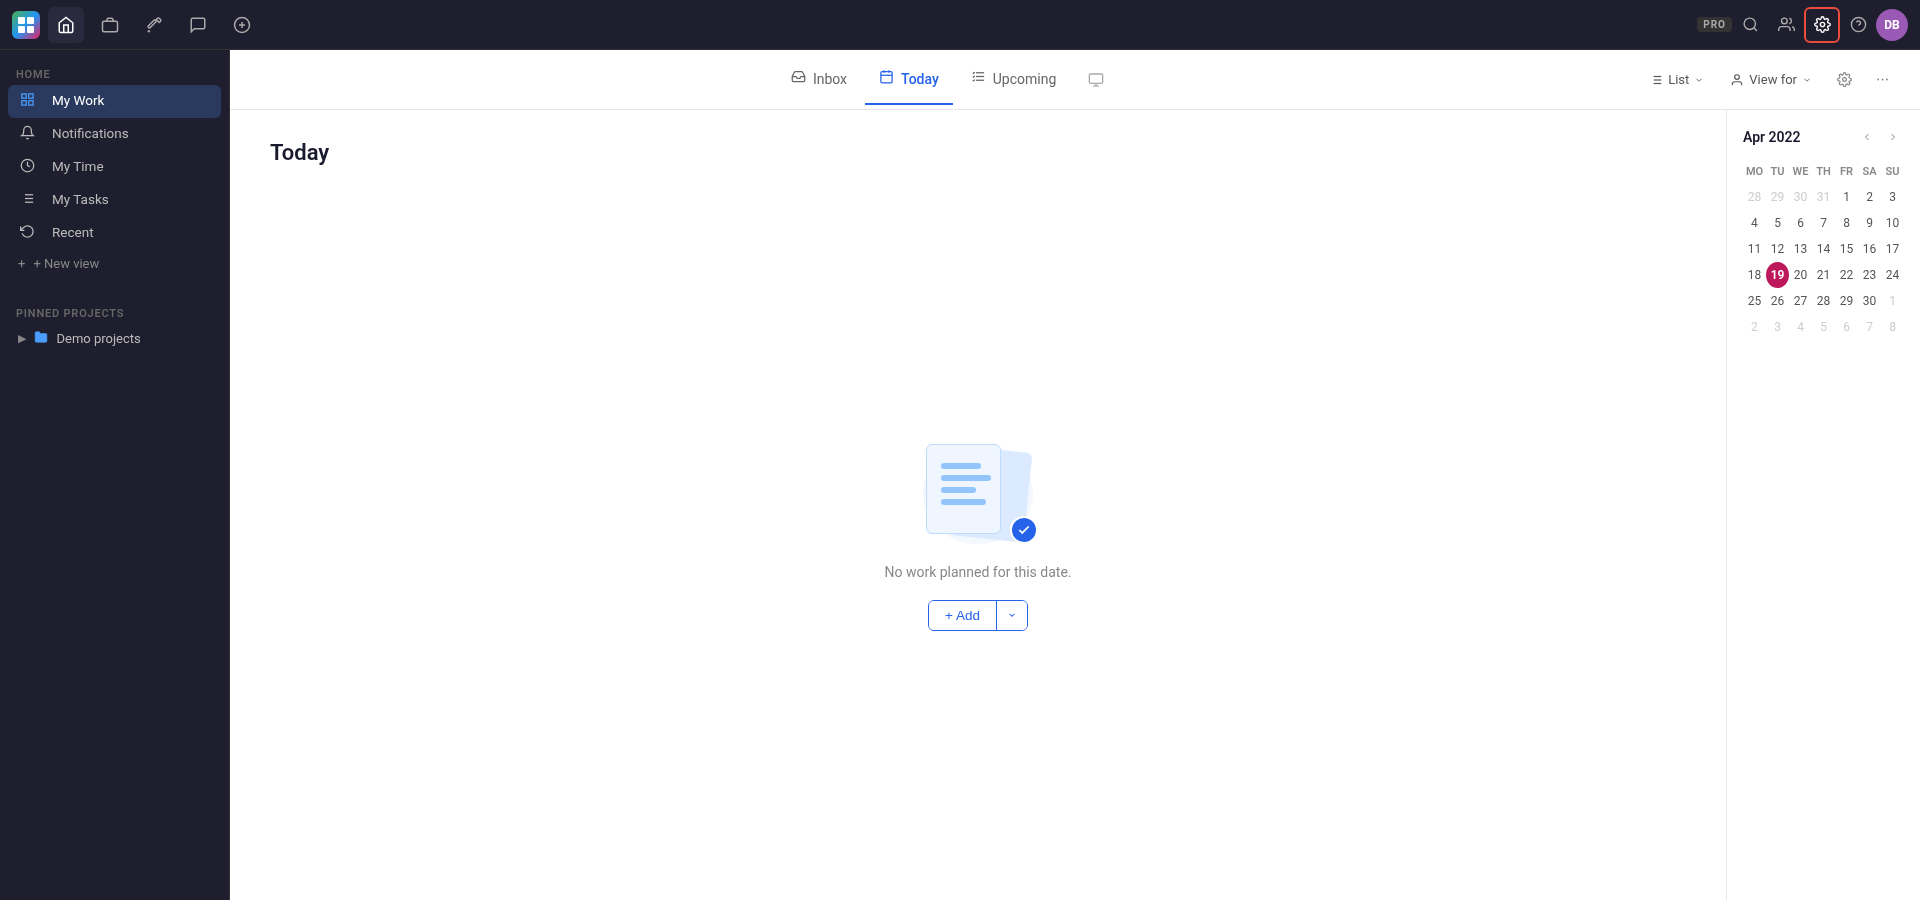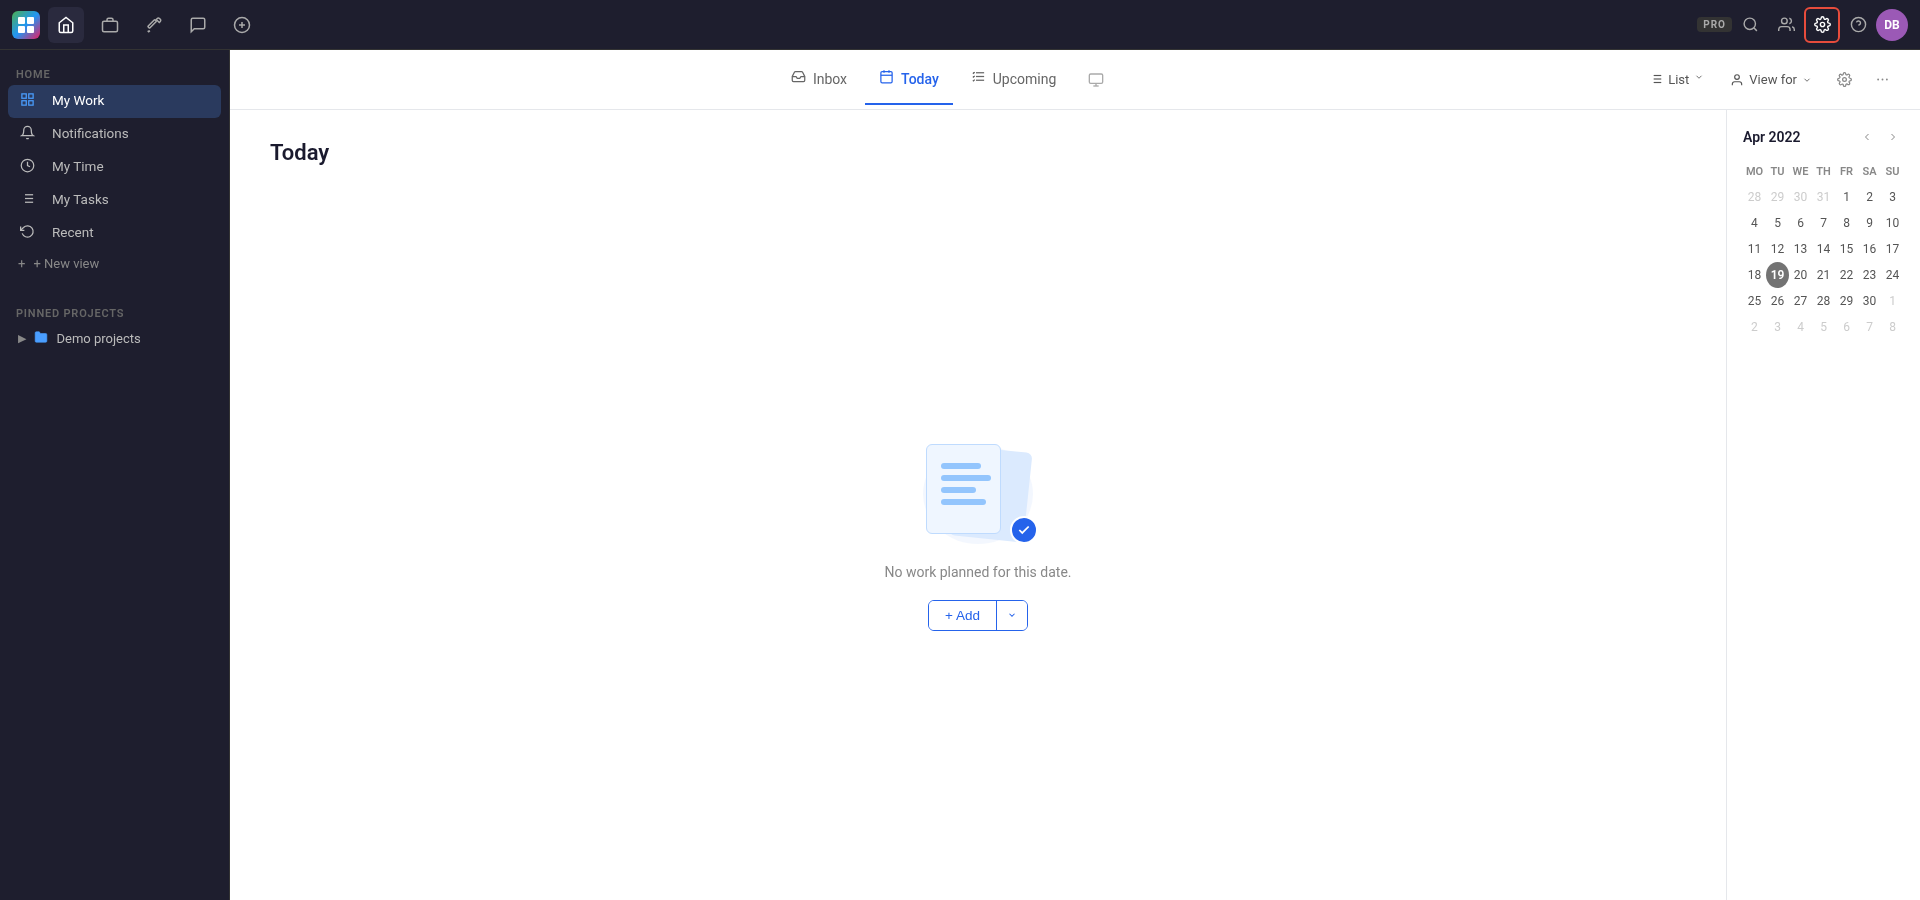--- a/index.html
+++ b/index.html
@@ -141,21 +141,21 @@
     }
     .tab.active { color: #2563eb; border-bottom: 2px solid #2563eb; font-weight: 500; }
     .tab .tab-icon { font-size: 15px; }
     .tab-extra { display: flex; align-items: center; gap: 4px; padding: 0 14px; height: 50px; color: #999; cursor: pointer; }
 
     .header-right {
       display: flex; align-items: center; gap: 10px;
       margin-left: auto;
     }
     .list-btn {
-      display: flex; gap: 5px;
+      display: flex; align-items: center; gap: 5px;
       font-size: 13px; color: #555;
       cursor: pointer;
       padding: 4px 8px;
       border-radius: 4px;
     }
     .view-for-btn {
       display: flex; align-items: center; gap: 5px;
       font-size: 13px; color: #555;
       cursor: pointer;
       padding: 4px 8px;
@@ -315,21 +315,21 @@
       font-size: 12px;
       color: #555;
       cursor: pointer;
       border-radius: 50%;
       width: 28px;
       height: 26px;
       margin-top: 32px;
     }
     .cal-grid td.other-month { color: #ccc; }
     .cal-grid td.today {
-      background: #737373;
+      background: #be185d;
       color: white;
       border-radius: 50%;
       font-weight: 600;
     }
   </style>
 </head>
 <body>
 
 <div class="top-nav">
   <div class="top-nav-left">

